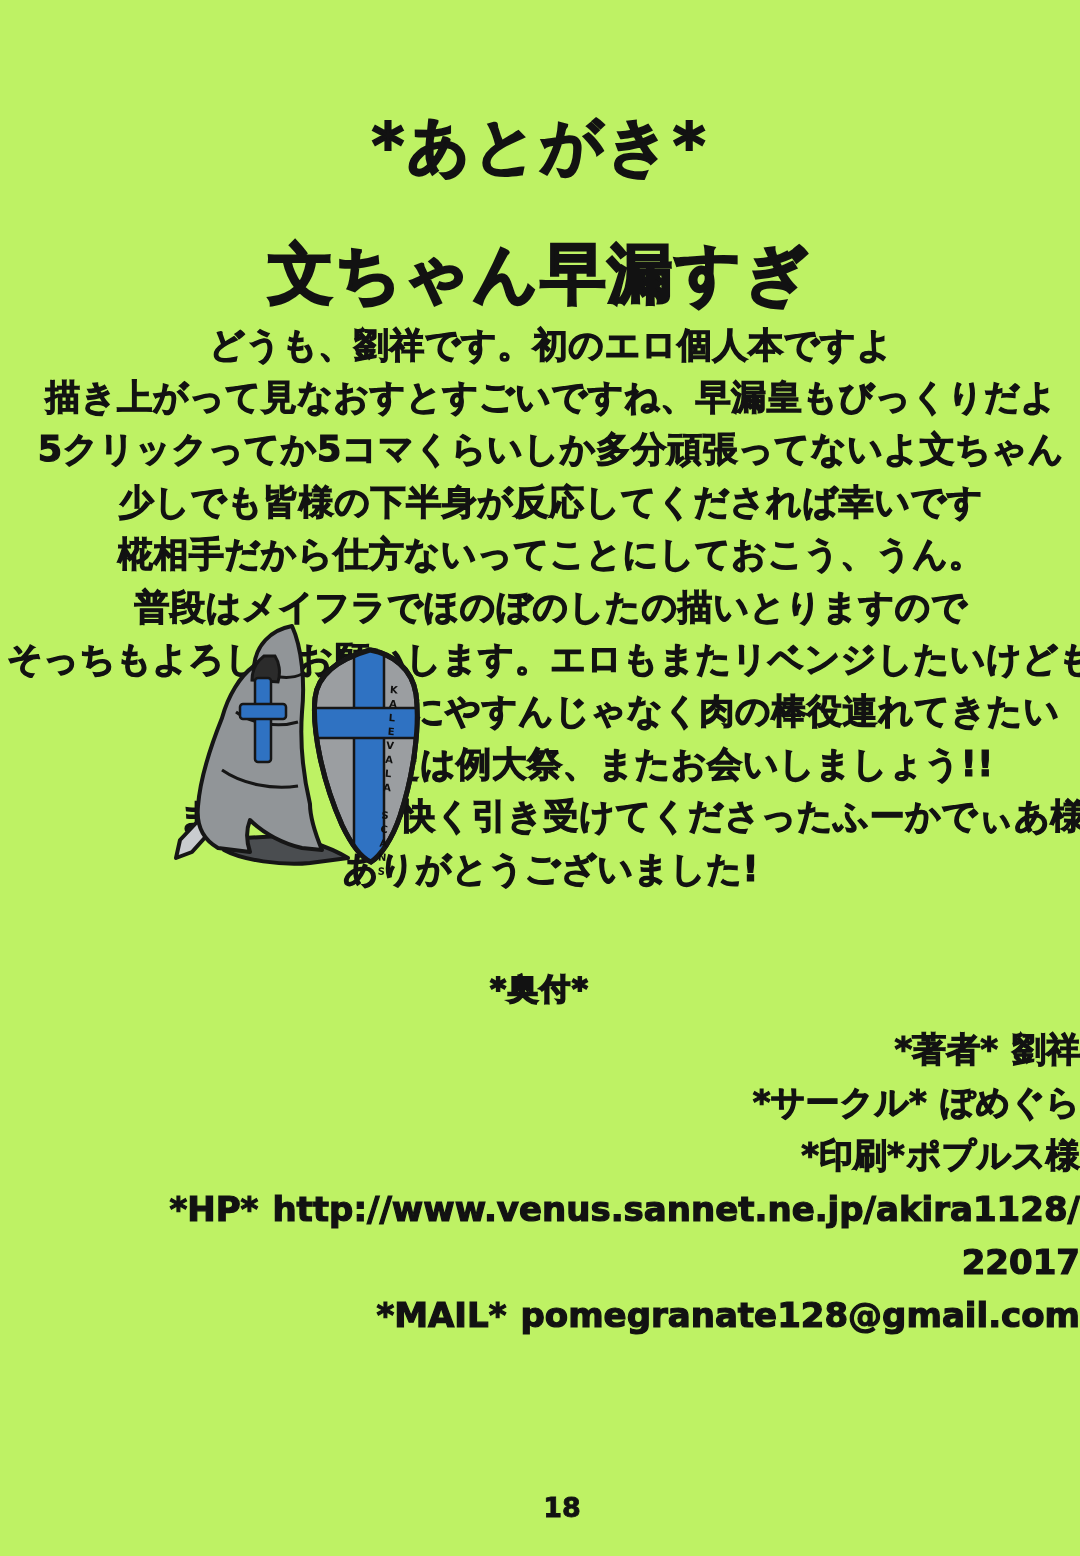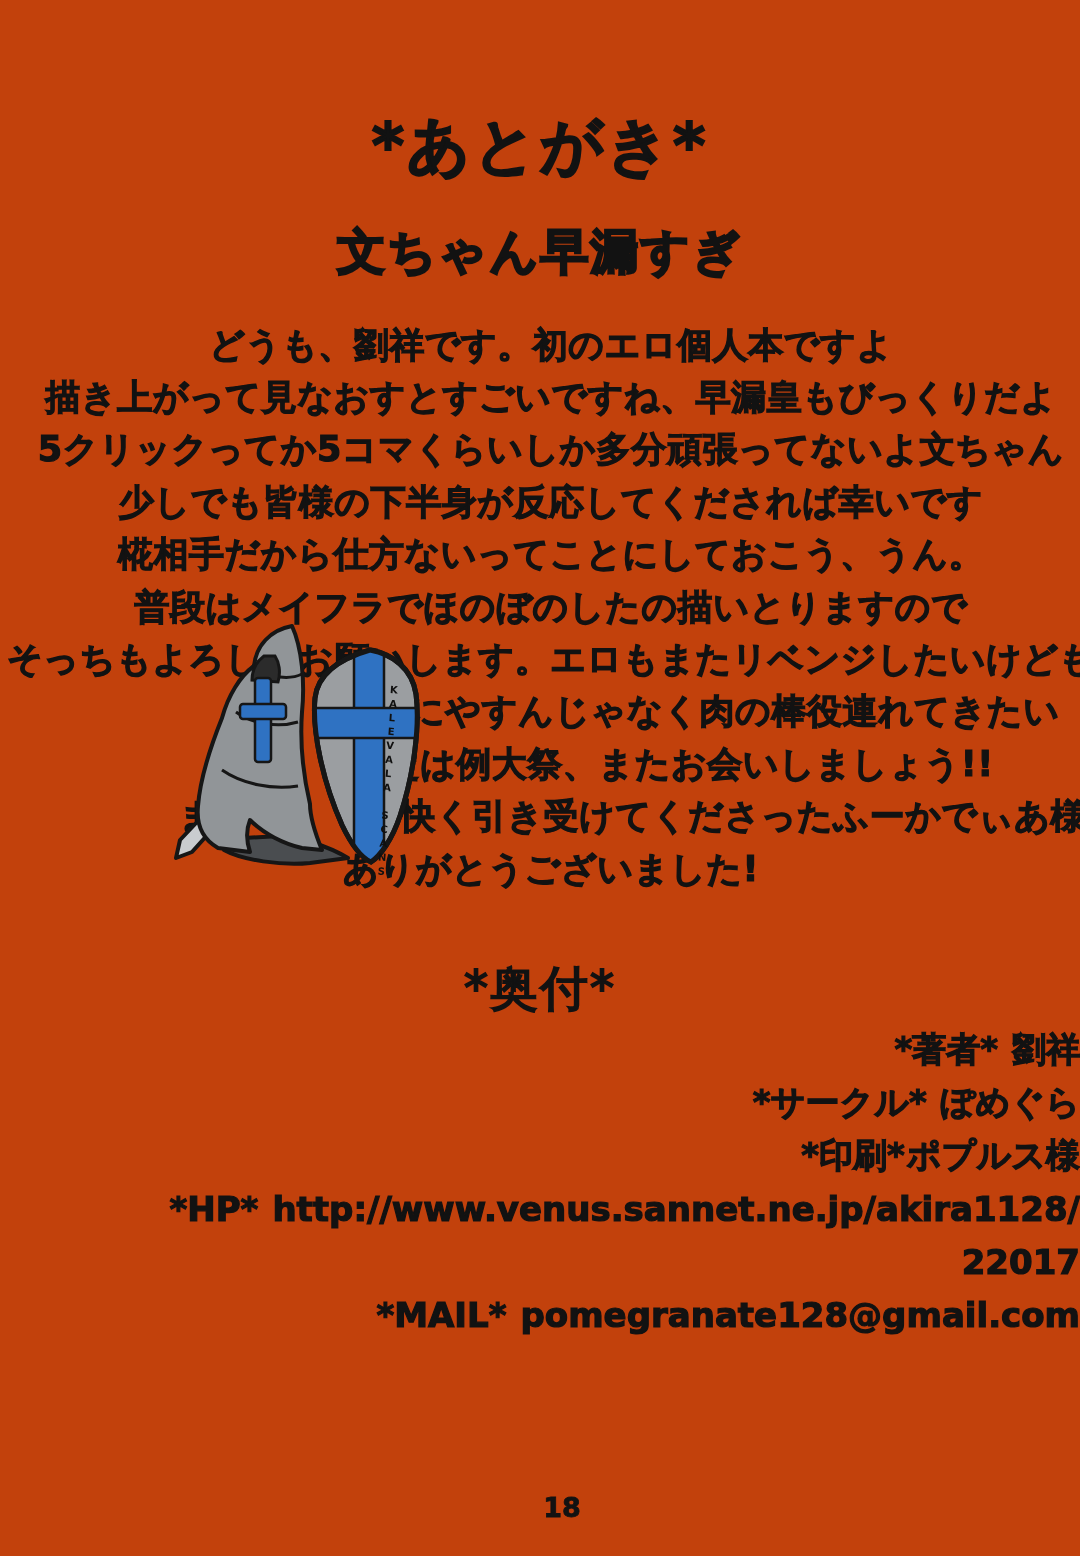--- a/index.html
+++ b/index.html
@@ -1,32 +1,32 @@
 <!DOCTYPE html>
 <html><head>
 <meta charset="utf-8">
 <style>
   html,body{margin:0;padding:0;background:#e8e8e8;}
   .page{
     position:relative;
     width:1080px;height:1556px;
     margin:0 auto;
-    background:#c2410c;
+    background:#bef264;
     overflow:hidden;
     font-family:"DejaVu Sans",sans-serif;
     color:#121212;
   }
   .title-block{position:absolute;top:104px;left:0;width:100%;text-align:center;}
   .afterword-title{
     font-size:62px;font-weight:900;letter-spacing:3px;
     -webkit-text-stroke:2px #121212;
   }
   .afterword-subtitle{
-    margin-top:32px;
-    font-size:48px;font-weight:900;letter-spacing:2px;font-family:Liberation Mono, monospace;
+    margin-top:42px;
+    font-size:65px;font-weight:900;letter-spacing:2px;font-family:Liberation Mono, monospace;
     -webkit-text-stroke:2.5px #121212;
   }
   .body-lines{position:absolute;top:319px;left:0;width:100%;z-index:1;margin-left:11px;}
   .body-line{
     height:52.4px;display:flex;align-items:center;justify-content:center;
     font-size:35px;font-weight:800;letter-spacing:0.5px;
     -webkit-text-stroke:1.2px #121212;
     white-space:nowrap;
   }
   .body-line.indent-a{justify-content:flex-start;padding-left:398px;}
@@ -38,21 +38,21 @@
   .shield-text{
     position:absolute;left:231px;top:64px;height:168px;
     writing-mode:vertical-rl;text-orientation:upright;
     font-size:10px;font-weight:700;letter-spacing:3px;color:#101010;
     transform:rotate(4deg);
     white-space:nowrap;
   }
   .colophon{position:absolute;top:955px;left:0;width:100%;z-index:1;}
   .colophon-heading{
     height:68px;display:flex;align-items:center;justify-content:center;
-    font-size:48px;font-weight:400;letter-spacing:2px;
+    font-size:30px;font-weight:700;letter-spacing:2px;
     -webkit-text-stroke:2px #121212;
   }
   .colophon-row{
     height:53px;display:flex;align-items:center;justify-content:flex-end;
     font-size:34px;font-weight:800;
     -webkit-text-stroke:1.2px #121212;
     white-space:nowrap;
   }
   .colophon-row .label{margin-right:14px;}
   .colophon-row.tight .label{margin-right:2px;}

